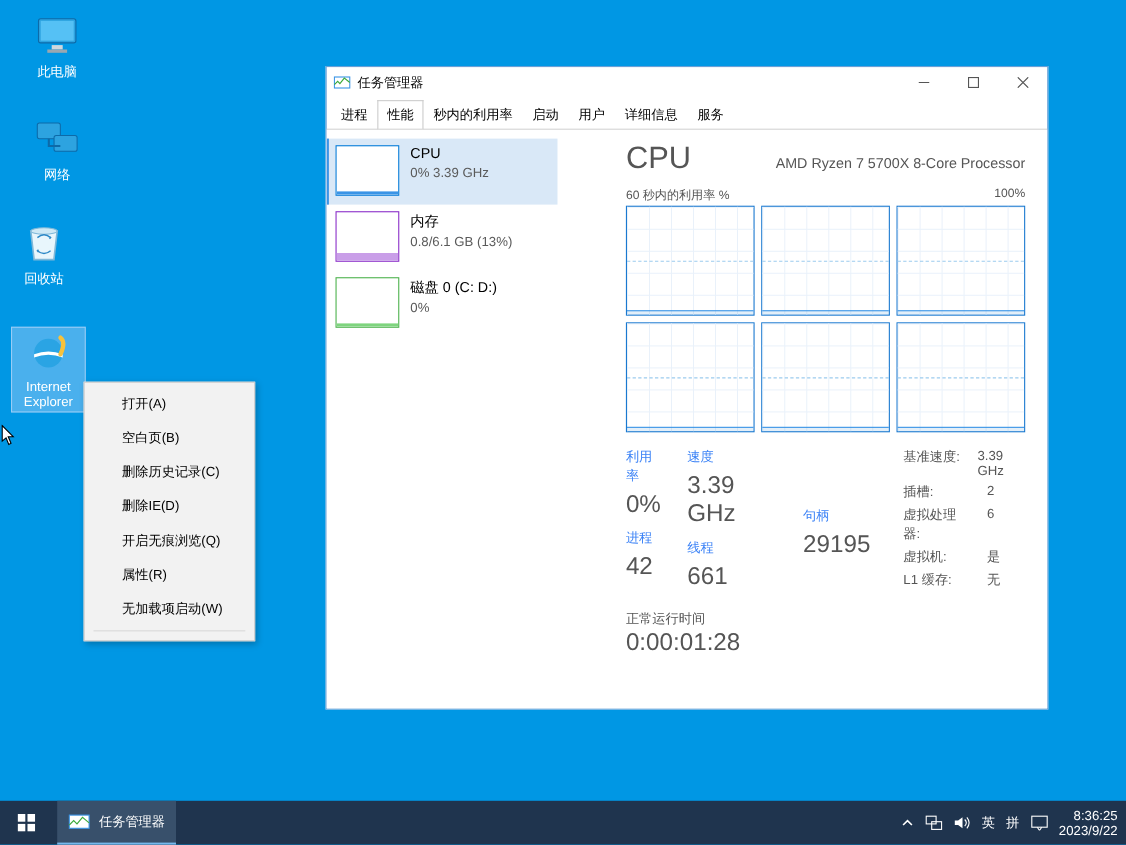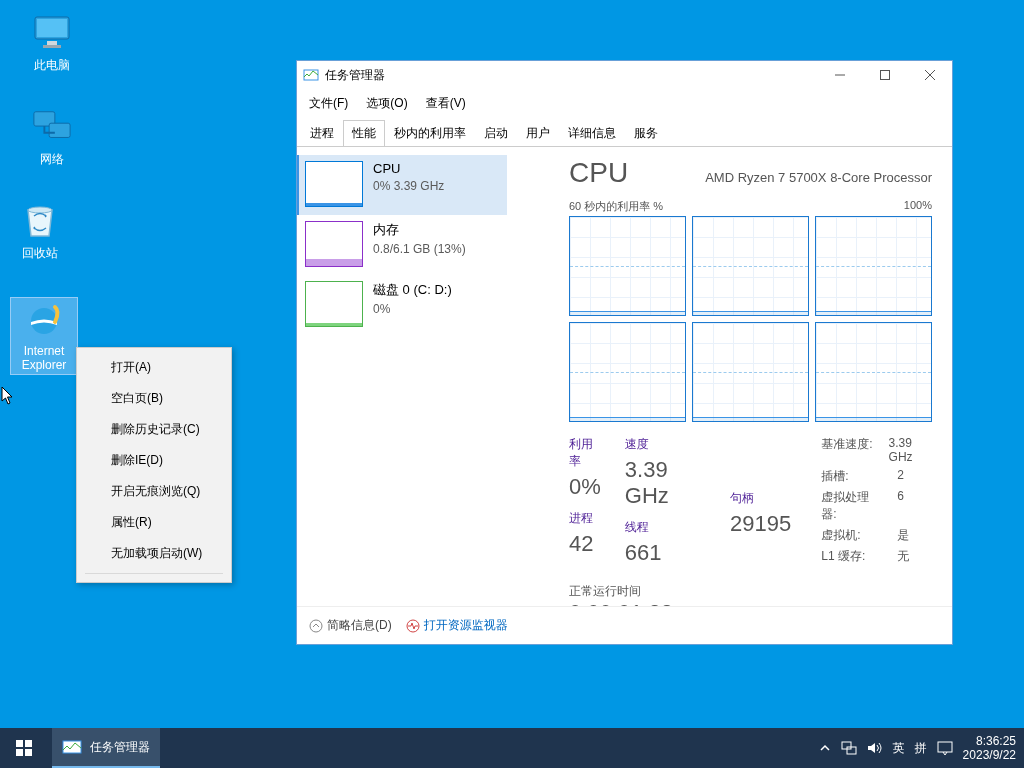--- a/index.html
+++ b/index.html
@@ -48,21 +48,21 @@
 .cpu-title { font-size: 28px; color: #555; font-weight: 400; }
 .cpu-name { font-size: 13px; color: #555; }
 .graph-cap { display:flex; justify-content: space-between; font-size: 11px; color: #555; margin-top: 10px;}
 .graphs { display: grid; grid-template-columns: repeat(3, 1fr); grid-template-rows: repeat(2, 100px); gap: 6px; margin-top: 2px; }
 .graph { border: 1px solid #1a79d0; position: relative; }
 .graph .fill { position: absolute; bottom: 0; left: 0; right: 0; height: 4px; background: rgba(26,121,208,0.12); border-top: 1px solid #3a94e6;}
 .graph .halftop { position: absolute; left:0; right:0; top:50%; border-top:1px dashed #9ccbee; height:0;}
 .gridlines { position:absolute; inset:0; background-image: linear-gradient(#e7f0fa 1px, transparent 1px), linear-gradient(90deg,#e7f0fa 1px, transparent 1px); background-size: 20px 20px; opacity:0.9;}
 
 .stats { display: flex; margin-top: 14px; gap: 24px; font-size: 12px; }
-.col .label { color: #4c1d95; margin-bottom: 4px; }
+.col .label { color: #3b82f6; margin-bottom: 4px; }
 .col .big { font-size: 22px; color: #555; }
 .col.small .val { color:#555; }
 .col.small > div { display:flex; gap: 16px; margin-bottom: 4px;}
 .col.small .k { width: 60px; color:#555;}
 
 .uptime { margin-top: 14px; font-size: 12px; color: #555; }
 .uptime .big { font-size: 22px; }
 
 .footer { display:flex; align-items:center; gap: 14px; padding: 10px 12px; font-size: 12px; border-top:1px solid #eee;}
 .footer .link { color: #0067c0; cursor: pointer; display:flex; align-items:center; gap:4px;}
@@ -165,25 +165,20 @@
         <svg width="10" height="10">
           <rect x="0.5" y="0.5" width="9" height="9" fill="none" stroke="#555"></rect>
         </svg>
       </div>
     <div class="win-btn">
         <svg width="10" height="10">
           <path d="M0 0 L10 10 M10 0 L0 10" stroke="#555"></path>
         </svg>
       </div>
   </div>
-  <div class="menubar">
-    <span>文件(F)</span>
-    <span>选项(O)</span>
-    <span>查看(V)</span>
-  </div>
   <div class="tabbar">
     <div class="tab">进程</div>
     <div class="tab active">性能</div>
     <div class="tab">秒内的利用率</div>
     <div class="tab">启动</div>
     <div class="tab">用户</div>
     <div class="tab">详细信息</div>
     <div class="tab">服务</div>
   </div>
   <div class="tabline"></div>
@@ -304,36 +299,20 @@
         </div>
       </div>
 
       <div class="uptime">
         <div>正常运行时间</div>
         <div class="big">0:00:01:28</div>
       </div>
     </div>
   </div>
 
-  <div class="footer">
-    <div class="secondary">
-      <svg width="14" height="14">
-          <circle cx="7" cy="7" r="6" fill="none" stroke="#888"></circle>
-          <path d="M4 8 L7 5 L10 8" stroke="#888" fill="none"></path>
-        </svg>
-      <span>简略信息(D)</span>
-    </div>
-    <div class="link">
-      <svg width="14" height="14">
-          <circle cx="7" cy="7" r="6" fill="none" stroke="#d14545"></circle>
-          <path d="M2 7 H5 L6 4 L8 10 L9 7 H12" stroke="#d14545" fill="none"></path>
-        </svg>
-      <span>打开资源监视器</span>
-    </div>
-  </div>
 </div>
 
 <div class="taskbar">
   <div class="start">
     <svg width="16" height="16" viewBox="0 0 16 16">
         <rect x="0" y="0" width="7" height="7" fill="#fff"></rect>
         <rect x="9" y="0" width="7" height="7" fill="#fff"></rect>
         <rect x="0" y="9" width="7" height="7" fill="#fff"></rect>
         <rect x="9" y="9" width="7" height="7" fill="#fff"></rect>
       </svg>

